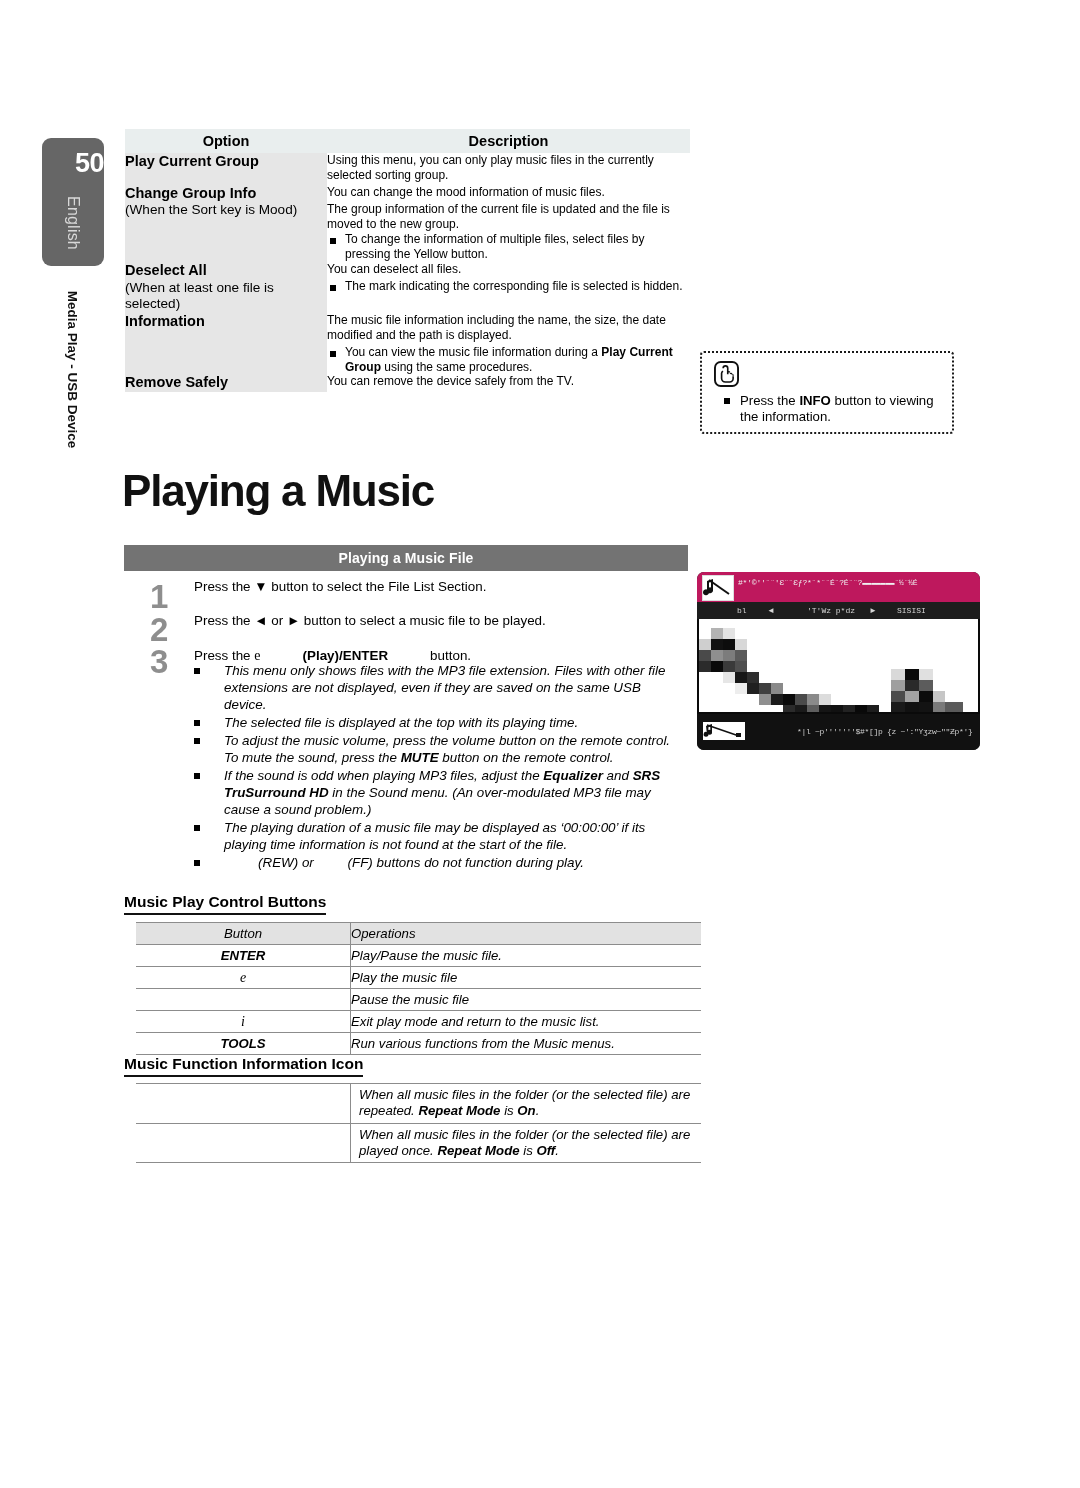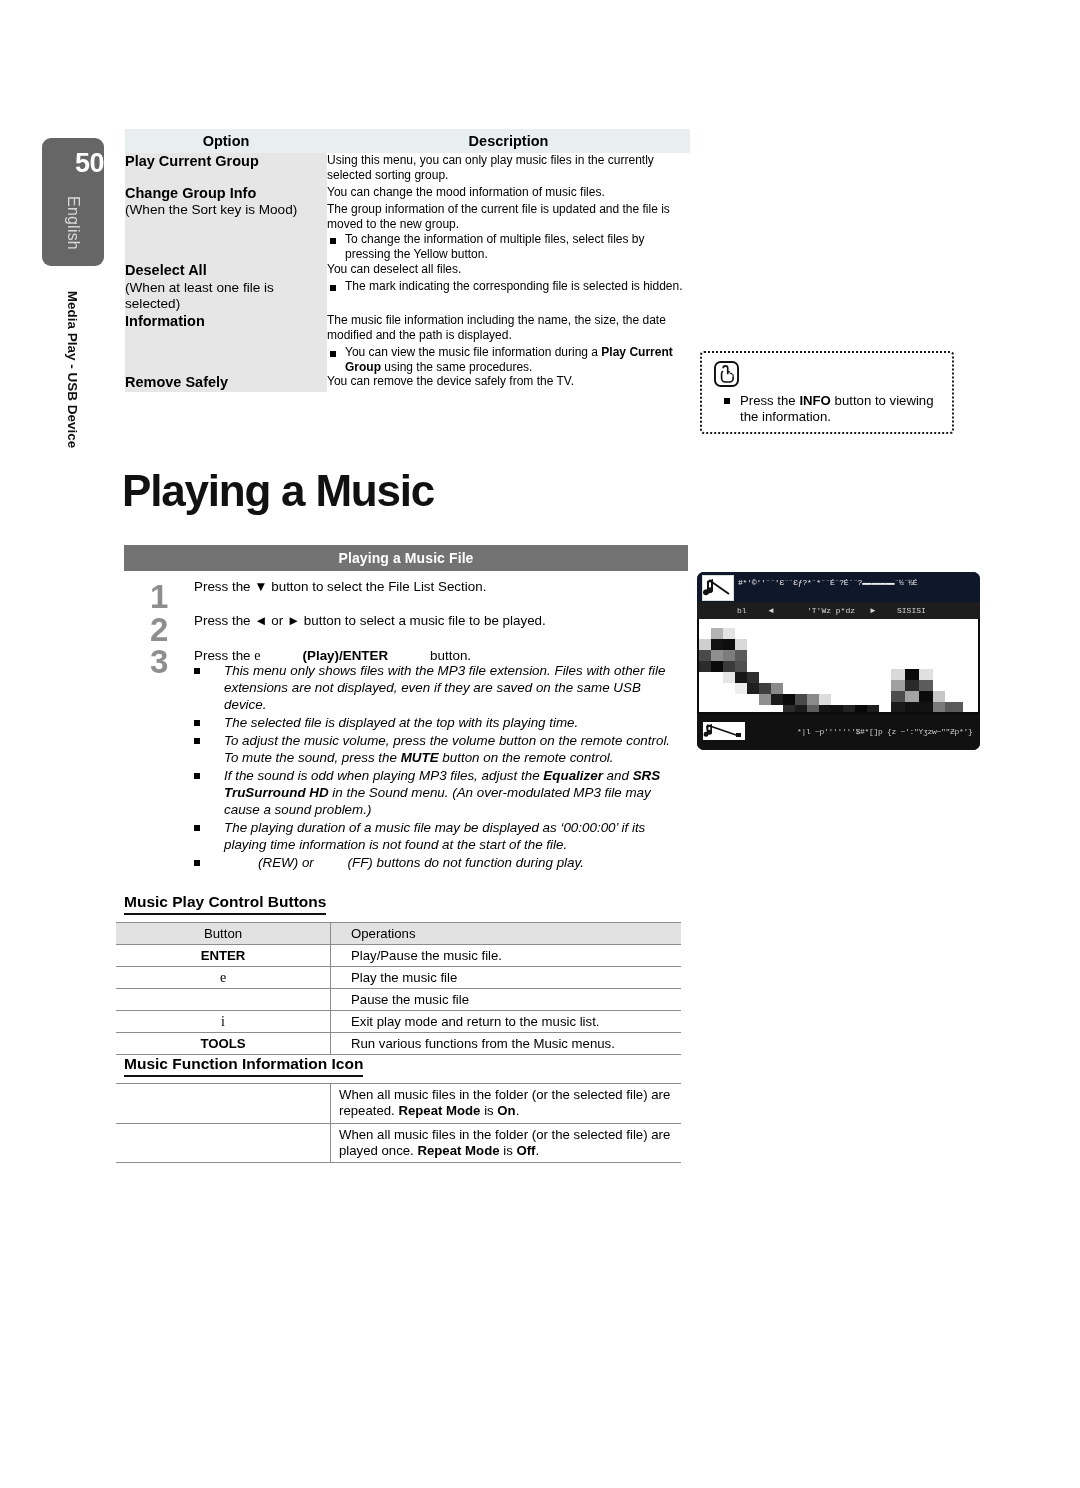--- a/index.html
+++ b/index.html
@@ -143,37 +143,37 @@
   .gap-ff{display:inline-block;width:30px;}
 
   
   .subhead{
     position:absolute;left:124px;
     font-size:15.5px;font-weight:bold;
     border-bottom:2px solid #111;
     padding-bottom:2px;
   }
   .mini-table{
-    position:absolute;left:116px;border-collapse:collapse;
-    font-size:13.2px;width:565px;
+    position:absolute;left:136px;border-collapse:collapse;
+    font-size:13.2px;width:565px;font-style:italic;
   }
   .mini-table td{
     border-top:1px solid #8c8c8c;
     border-bottom:1px solid #8c8c8c;
     padding:2px 6px;
     height:17px;
   }
   .mini-table tr.head td{
     background:#e2e2e2;font-weight:normal;
   }
   .mini-table td.c1{
     width:202px;text-align:center;border-right:1px solid #8c8c8c;
   }
   .mini-table td.c1.hd{text-align:center;}
-  .mini-table td.c2{text-align:left;padding-left:20px;}
+  .mini-table td.c2{text-align:left;padding-left:0;}
   .mini-table td.bold{font-weight:bold;}
   .serif{font-family:"Liberation Serif",serif;font-size:14px;}
   .mini-table tr.head td.c1{border-right:1px solid #8c8c8c;}
 
   
   #func-table td{vertical-align:top;line-height:1.24;padding:3px 6px;}
   #func-table td.c1{width:202px;border-right:1px solid #8c8c8c;}
   #func-table td.c2{padding-left:8px;}
 
   b,strong{font-weight:bold;}
@@ -323,21 +323,21 @@
         <tr>
           <td class="c1">&nbsp;</td>
           <td class="c2"><span>When all music files in the folder (or the selected file) are played once. </span><b>Repeat Mode</b><span> is </span><b>Off</b><span>.</span></td>
         </tr>
       </tbody>
   </table>
 
   <div id="tv-shot" style="position:absolute;left:697px;top:572px;width:283px;height:178px;">
     <div style="position:absolute;inset:0;background:#0a0a0a;border-radius:7px;overflow:hidden;">
 
-      <div style="position:absolute;left:0;top:0;width:100%;height:30px;background:#0f172a;">
+      <div style="position:absolute;left:0;top:0;width:100%;height:30px;background:#be185d;">
         <div style="position:absolute;left:5px;top:3px;width:30px;height:24px;background:#fff;border:1px solid #ddd;">
           <svg viewBox="0 0 30 24" width="30" height="24">
             <path d="M4 5 L10 3 L10 14 A3 3 0 1 1 8 11.5 L8 6 L6 6.6 L6 16 A3 3 0 1 1 4 13.5 Z" fill="#111"></path>
             <path d="M6 4 L26 18" stroke="#111" stroke-width="2" fill="none"></path>
           </svg>
         </div>
         <div style="position:absolute;left:41px;top:6px;right:4px;color:#f0f0f0;font-size:8px;font-family:'Liberation Mono',monospace;white-space:nowrap;overflow:hidden;letter-spacing:-0.2px;">#*'©''¨¨'Ɛ¨¨Ɛƒ?*¨*¨¨É¨?É¨¨?▬▬▬▬▬▬▬¨½¨½É</div>
       </div>
 
       <div style="position:absolute;left:0;top:30px;width:100%;height:17px;background:#1d1d1d;display:flex;align-items:center;">

